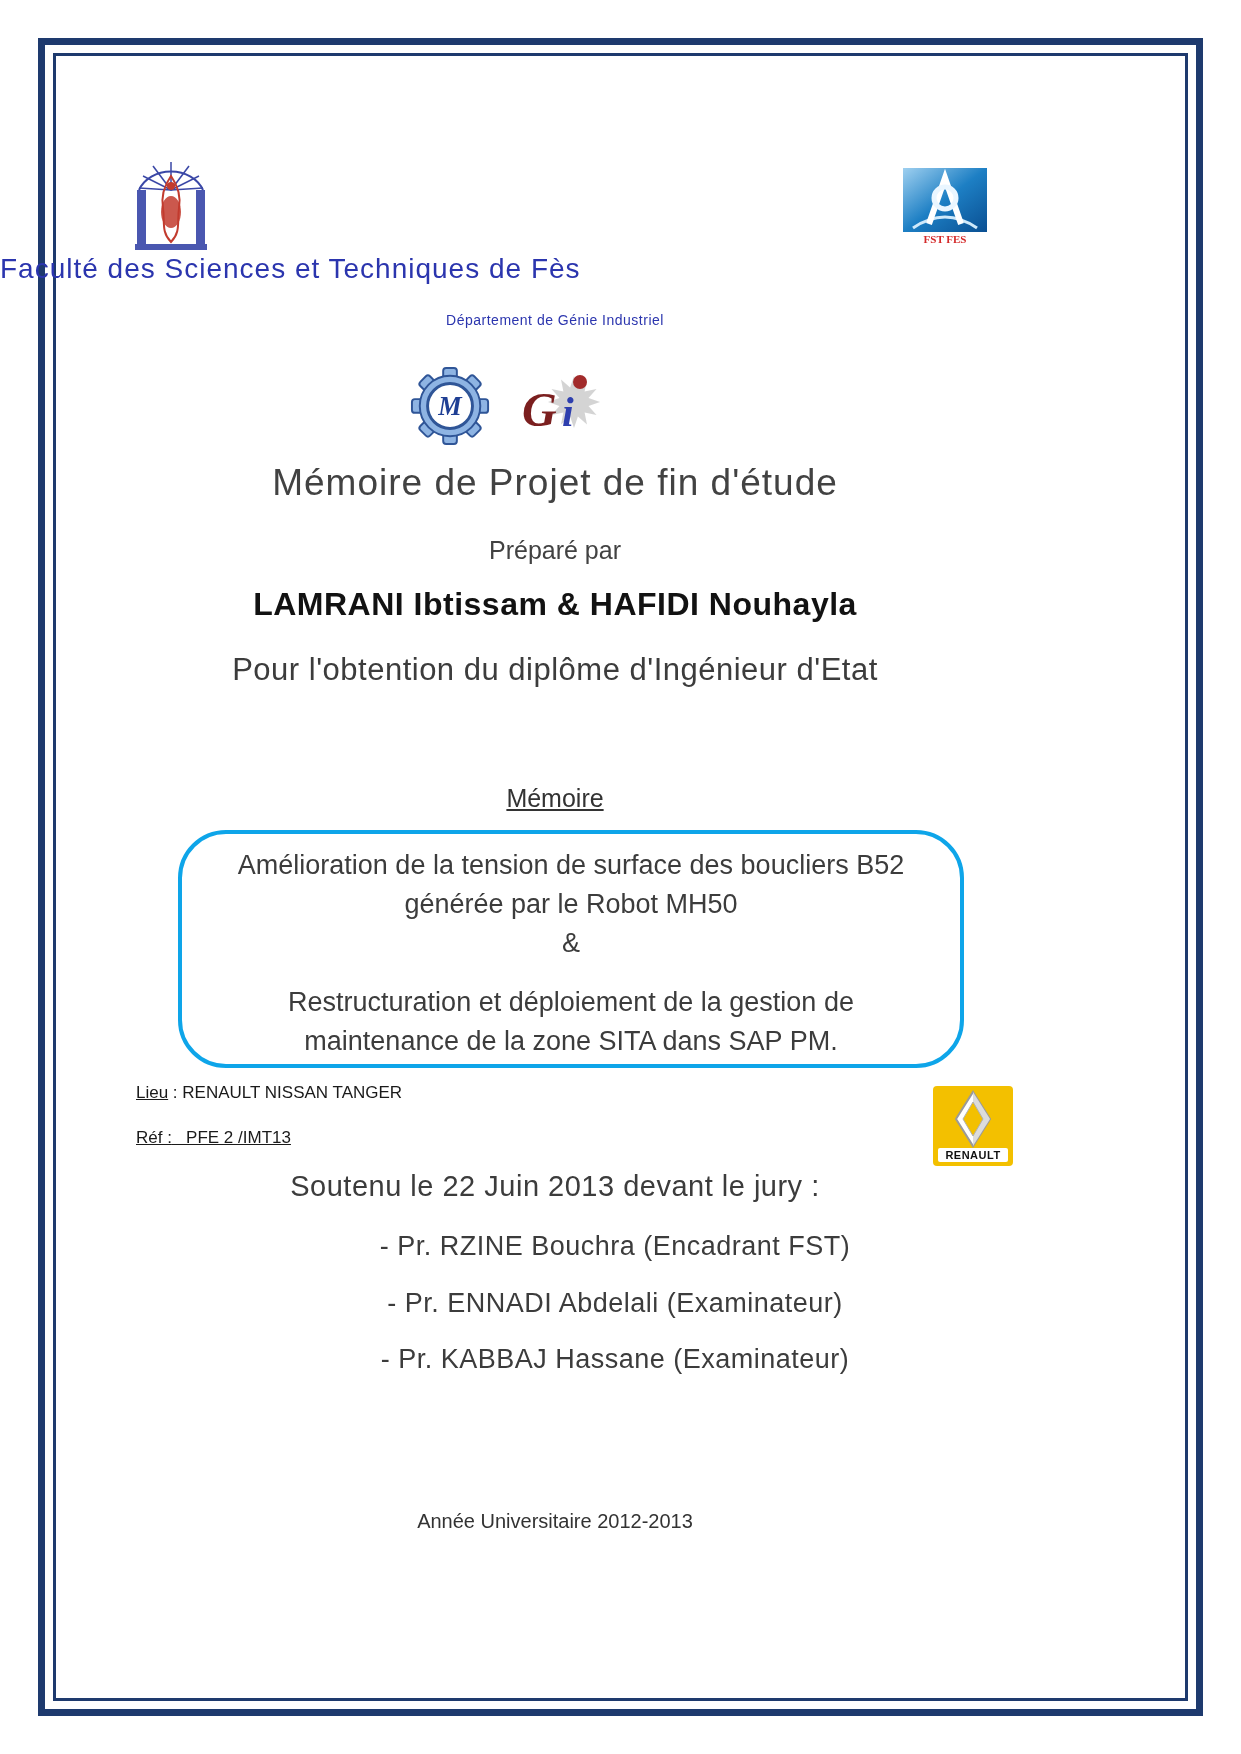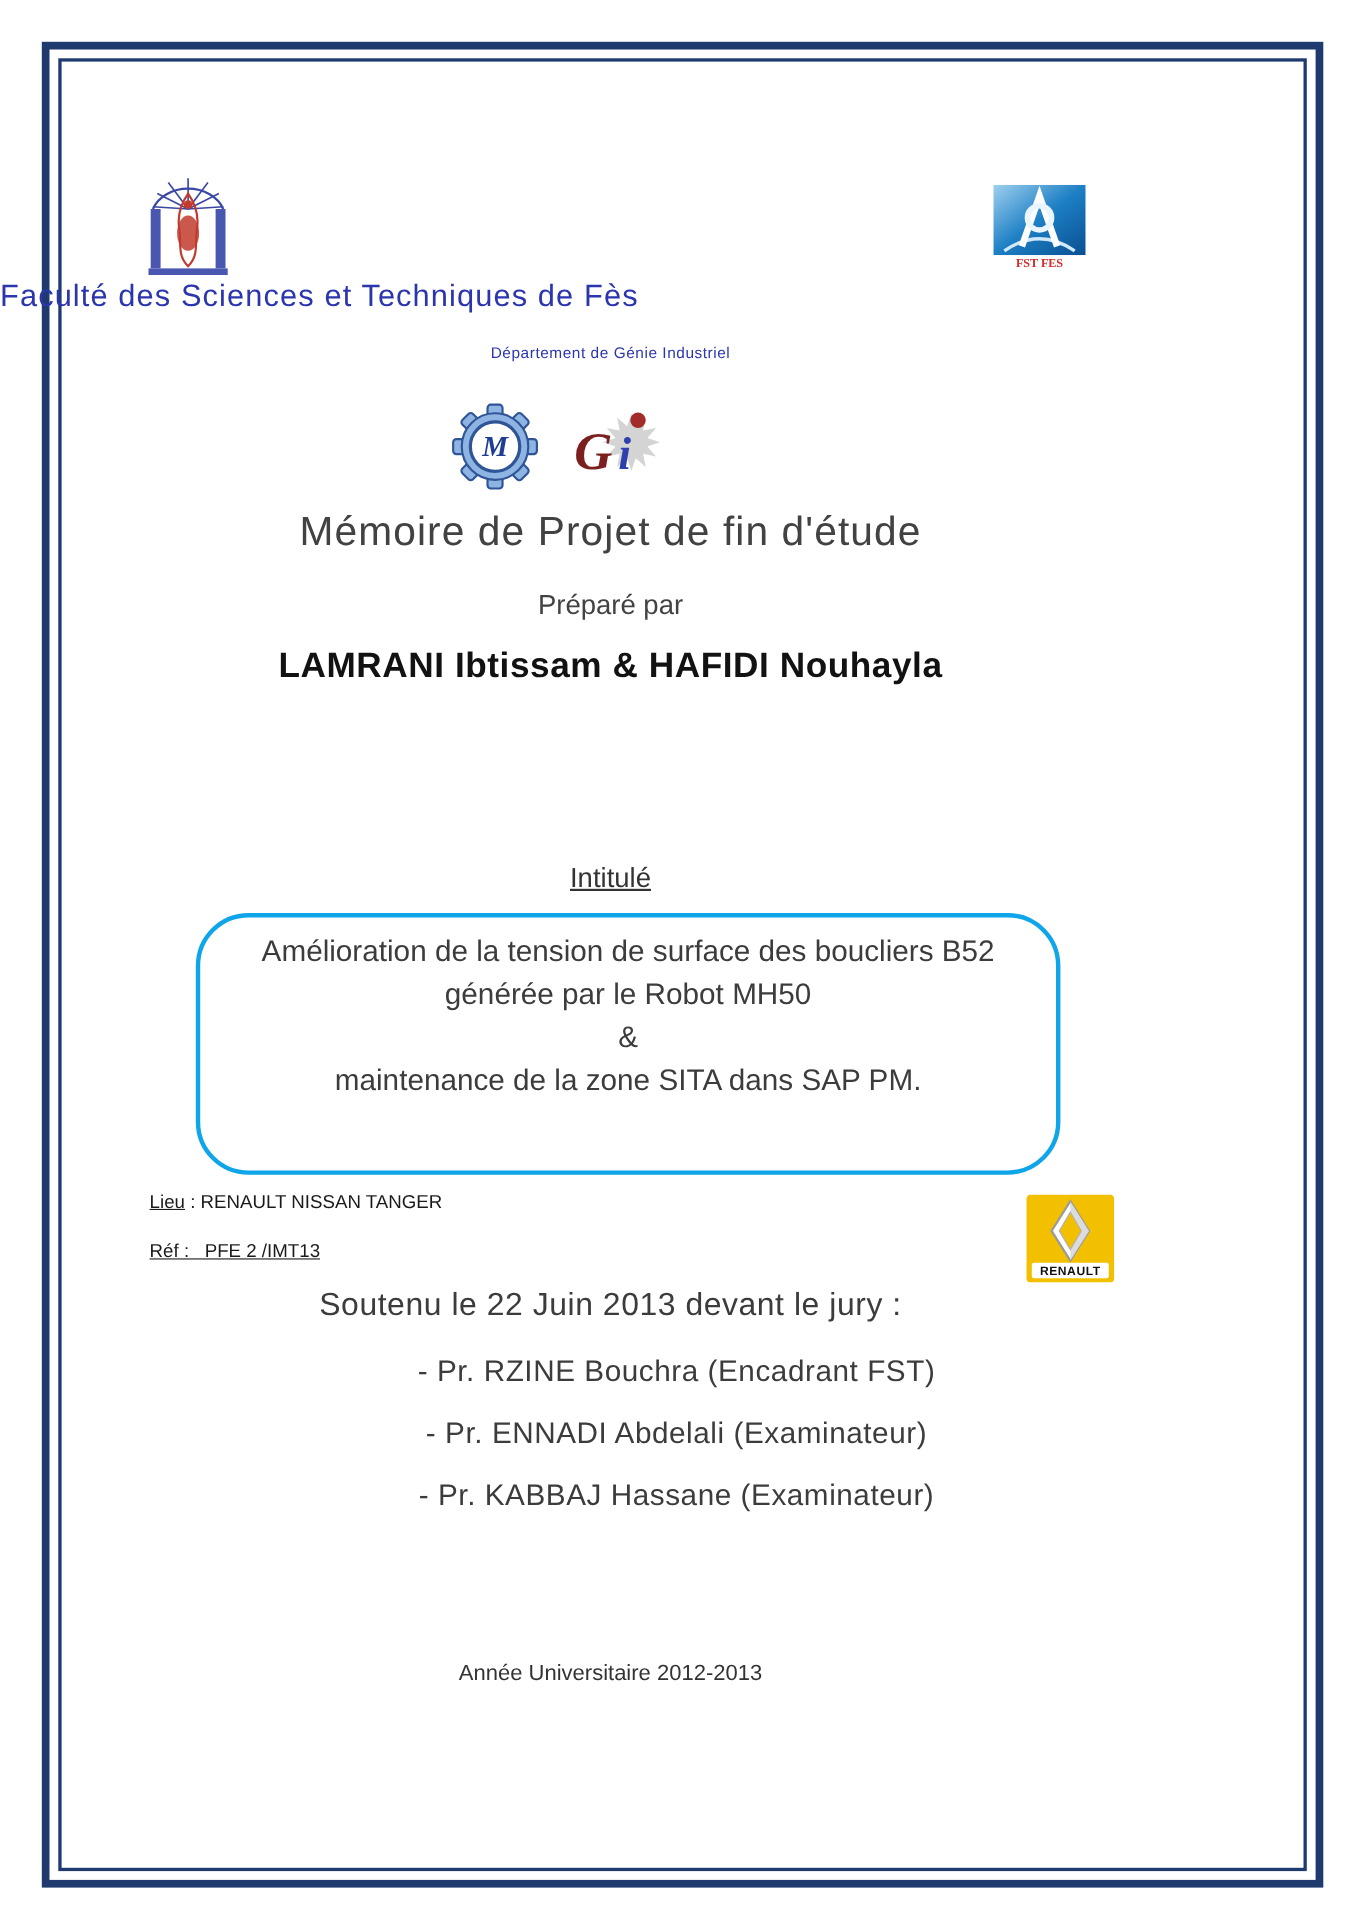--- a/index.html
+++ b/index.html
@@ -153,26 +153,28 @@
       <polygon fill="#cfcfcf" opacity="0.9" points="84,36 72.5,39.9 80.5,49 68.6,46.6 71,58.5 61.9,50.5 58,62 54.1,50.5 45,58.5 47.4,46.6 35.5,49 43.5,39.9 32,36 43.5,32.1 35.5,23 47.4,25.4 45,13.5 54.1,21.5 58,10 61.9,21.5 71,13.5 68.6,25.4 80.5,23 72.5,32.1"></polygon>
       <circle cx="64" cy="16" r="7" fill="#a22b2b"></circle>
       <text x="6" y="60" font-family="Liberation Serif, serif" font-style="italic" font-weight="bold" font-size="48" fill="#7b1f1f">G</text>
       <text x="46" y="60" font-family="Liberation Serif, serif" font-style="italic" font-weight="bold" font-size="42" fill="#2e3fae">i</text>
     </svg>
   </div>
 
   <div class="center-col memoire">Mémoire de Projet de fin d'étude</div>
   <div class="center-col prepare">Préparé par</div>
   <div class="center-col authors">LAMRANI Ibtissam &amp; HAFIDI Nouhayla</div>
-  <div class="center-col intitule"><span>Intitulé</span></div>
+  <div class="center-col obtention">Pour l'obtention du diplôme d'Ingénieur d'Etat</div>
+  <div class="center-col intitule"><span>Mémoire</span></div>
 
   <div class="subject-box">
     <div>Amélioration de la tension de surface des boucliers  B52</div>
     <div>générée par le Robot MH50</div>
     <div>&amp;</div>
+    <div class="part2">Restructuration et déploiement de la gestion de</div>
     <div>maintenance de la zone SITA dans SAP PM.</div>
   </div>
 
   <div class="abs lieu"><span class="lbl">Lieu</span><span> : RENAULT NISSAN TANGER</span></div>
 
   <div class="abs ref"><span>Réf :</span><span>   PFE 2 /IMT13</span></div>
 
   <div class="abs logo-renault">
     <svg viewBox="0 0 80 80" width="80" height="80">
       <rect width="80" height="80" rx="4" fill="#f3c000"></rect>

